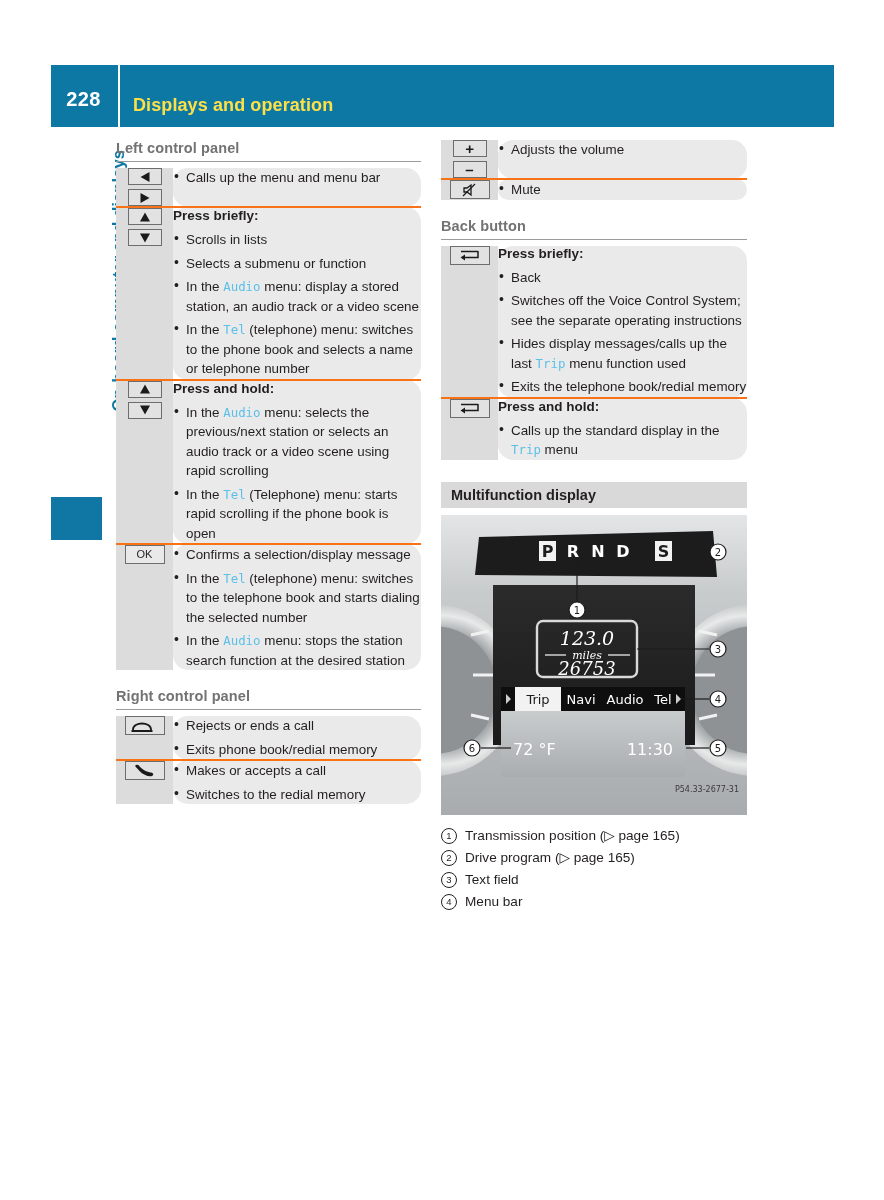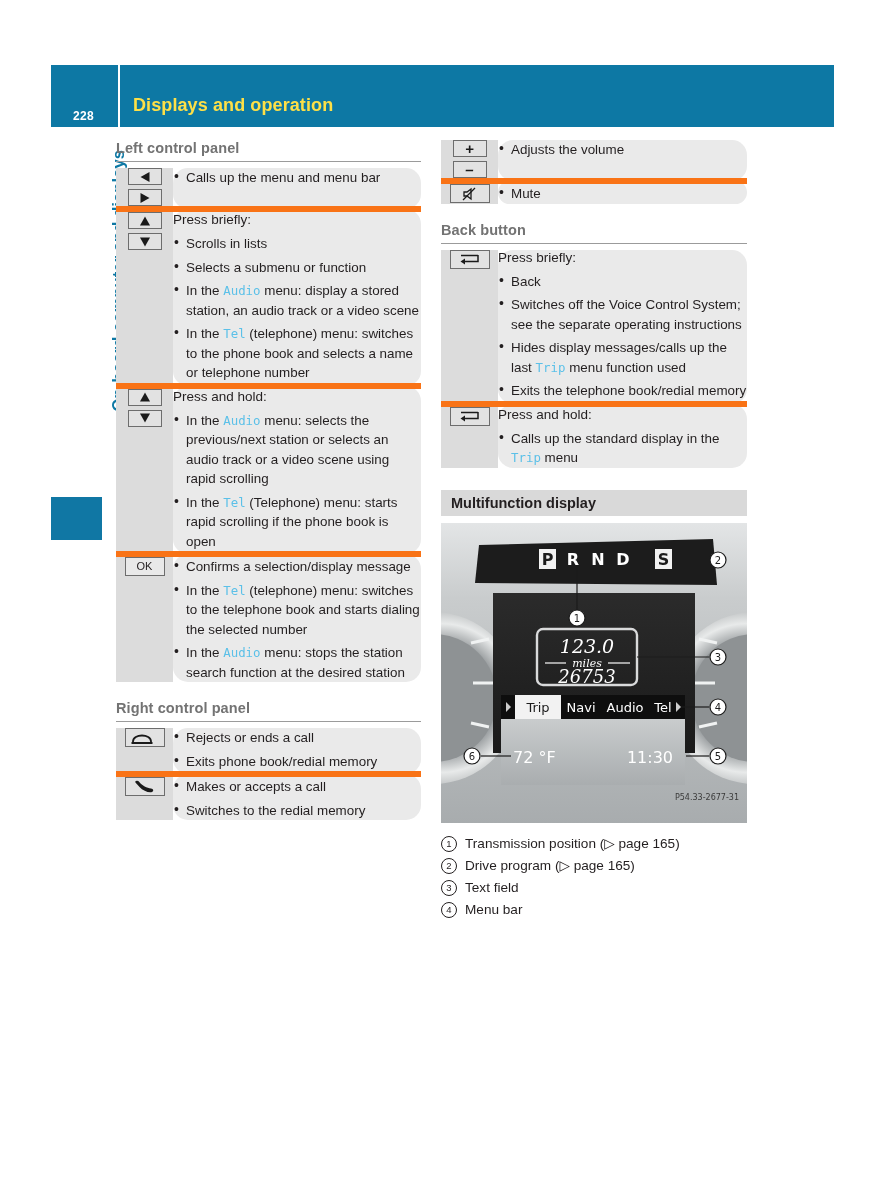--- a/index.html
+++ b/index.html
@@ -12,22 +12,22 @@
     overflow:hidden;
   }
   
   .header{
     position:absolute;left:51px;top:65px;width:783px;height:62px;
     background:#0d78a4;
   }
   .header .pagenum{
     position:absolute;left:0;top:0;width:65px;height:62px;
     display:flex;align-items:flex-end;justify-content:center;
-    padding-bottom:4px;box-sizing:border-box;
-    color:#ffffff;font-size:12px;font-weight:bold;letter-spacing:.3px;
+    padding-bottom:16px;box-sizing:border-box;
+    color:#ffffff;font-size:20px;font-weight:bold;letter-spacing:.3px;
   }
   .header .vrule{
     position:absolute;left:67px;top:0;width:2px;height:62px;background:#ffffff;
   }
   .header .title{
     position:absolute;left:82px;top:0;height:62px;
     display:flex;align-items:flex-end;padding-bottom:11px;box-sizing:border-box;
     color:#fde047;font-size:18px;font-weight:bold;letter-spacing:.1px;
   }
   
@@ -57,21 +57,21 @@
   .sec-band{
     background:#d9d9d9;height:26px;display:flex;align-items:center;
     padding-left:10px;box-sizing:border-box;
     font-size:14.5px;font-weight:bold;color:#231f20;
     margin-bottom:7px;
   }
 
   table.tbl{border-collapse:collapse;width:100%;table-layout:fixed;}
   table.tbl td{vertical-align:top;padding:0;}
   table.tbl tr{background:#eaeaea;}
-  table.tbl tr + tr td{border-top:6px solid #f97316;margin-left:48px;}
+  table.tbl tr + tr td{border-top:2px solid #f97316;margin-left:48px;}
   td.cellicon{
     width:57px;background:#dcdcdc;
     padding:9px 0 11px 0;text-align:center;
   }
   td.cellbody{
     padding:9px 10px 11px 12px;
     border-radius:15px;
   }
 
   .keylabel{
@@ -91,21 +91,21 @@
   }
   .tri-left{transform:translate(-50%,-50%);border-top:5.5px solid transparent;border-bottom:5.5px solid transparent;border-right:9px solid #1a1a1a;}
   .tri-right{transform:translate(-50%,-50%);border-top:5.5px solid transparent;border-bottom:5.5px solid transparent;border-left:9px solid #1a1a1a;}
   .tri-up{transform:translate(-50%,-50%);border-left:5.5px solid transparent;border-right:5.5px solid transparent;border-bottom:9px solid #1a1a1a;}
   .tri-down{transform:translate(-50%,-50%);border-left:5.5px solid transparent;border-right:5.5px solid transparent;border-top:9px solid #1a1a1a;}
 
   .plusminus{font-size:15px;line-height:15px;font-weight:bold;color:#1a1a1a;
     position:absolute;left:50%;top:50%;transform:translate(-50%,-52%);}
 
   .subhead{
-    font-size:13.5px;font-weight:normal;color:#231f20;margin:0 0 7px 0;
+    font-size:13.5px;font-weight:bold;color:#231f20;margin:0 0 7px 0;
   }
   ul.bl{list-style:none;margin:0;padding:0;}
   ul.bl li{
     position:relative;padding-left:13px;
     font-size:13.4px;line-height:19.5px;color:#231f20;
     margin-bottom:4px;
   }
   ul.bl li:last-child{margin-bottom:0;}
   ul.bl li:before{
     content:"•";position:absolute;left:1px;top:-1px;font-size:14px;color:#231f20;

